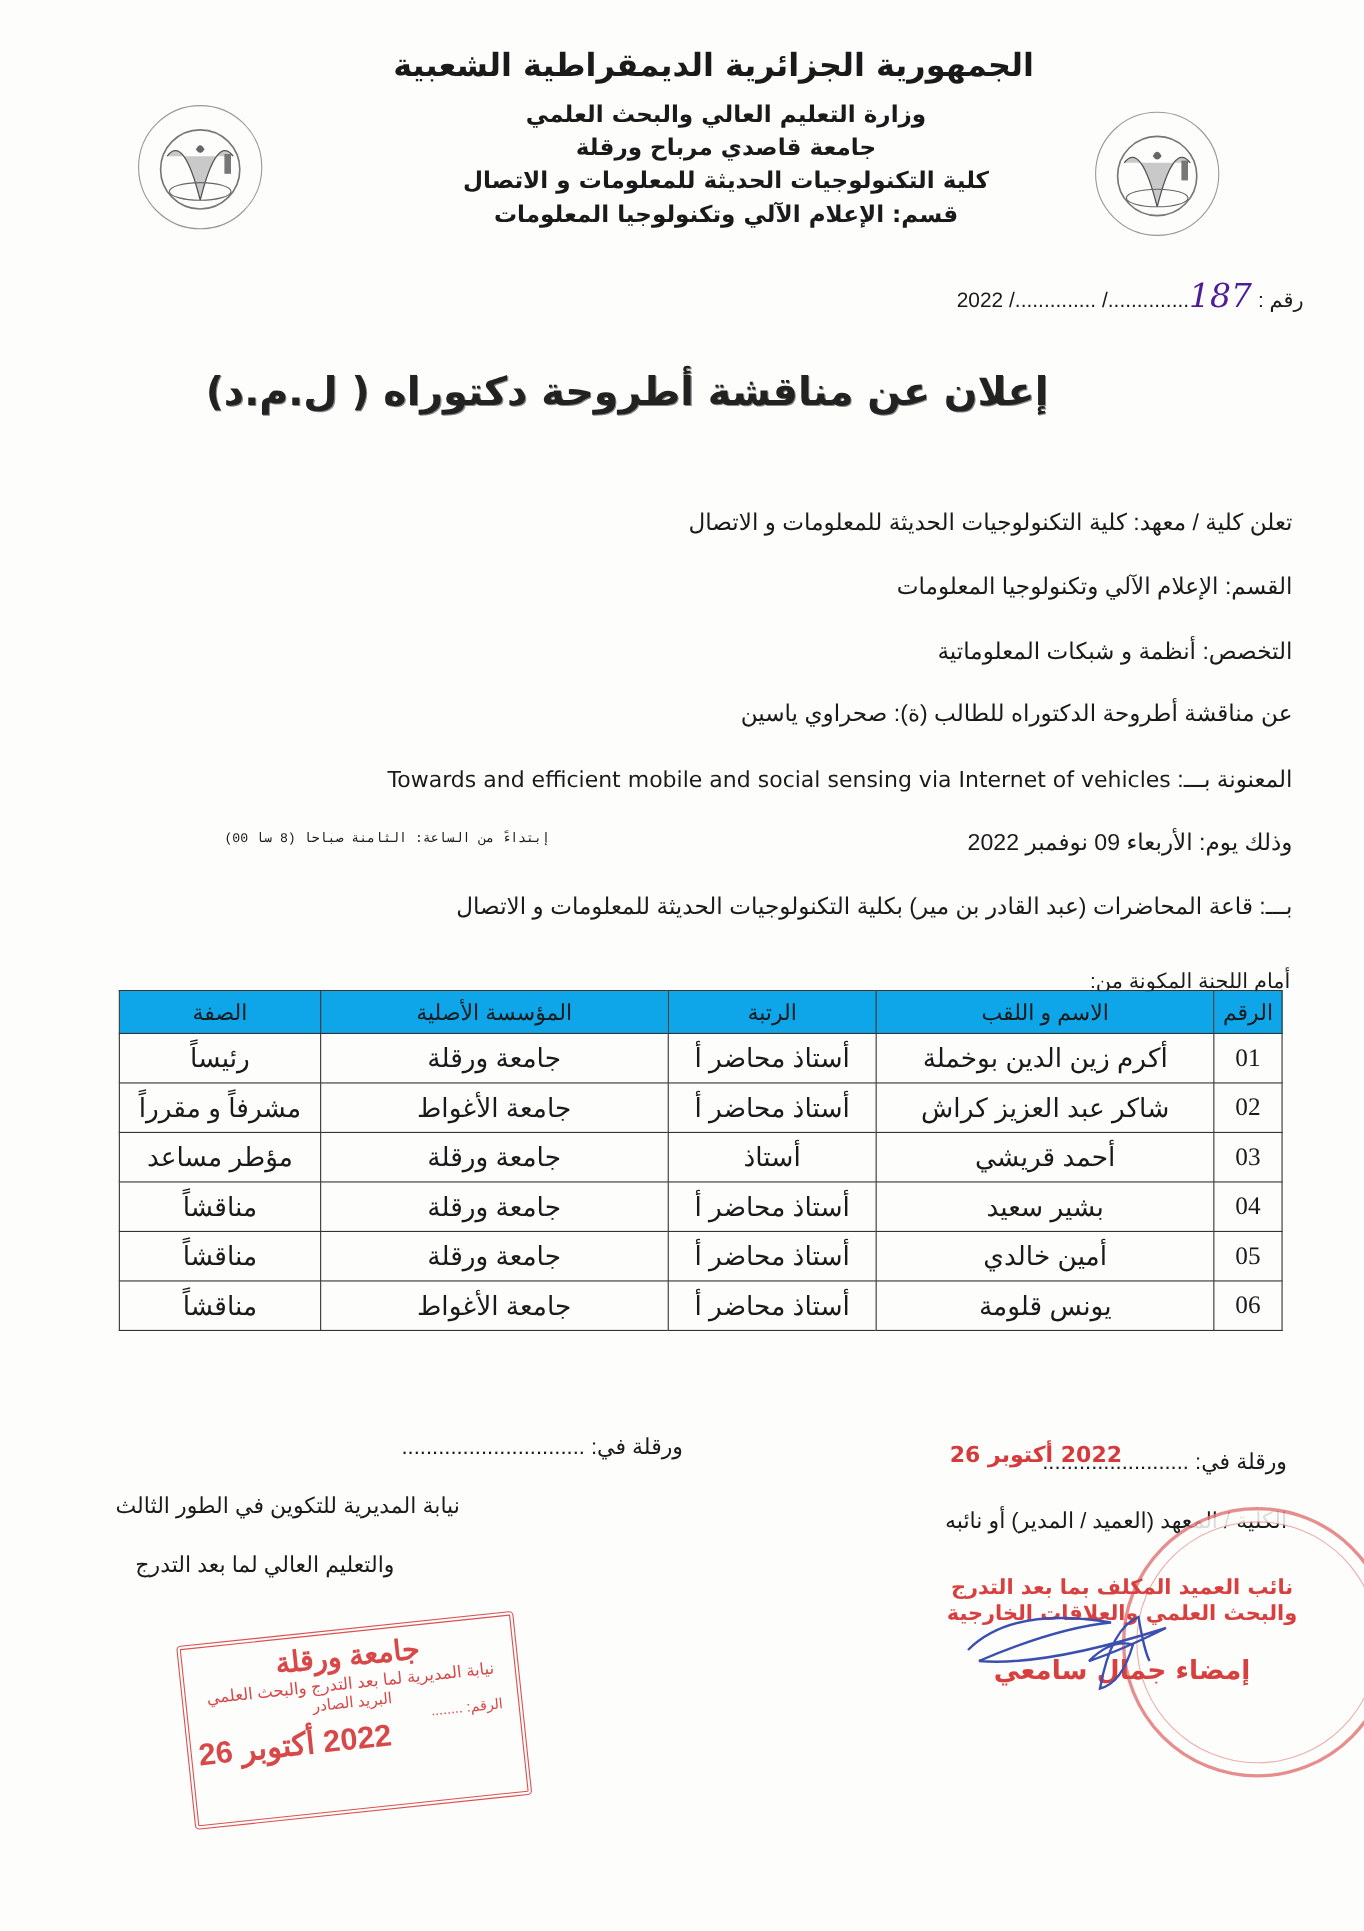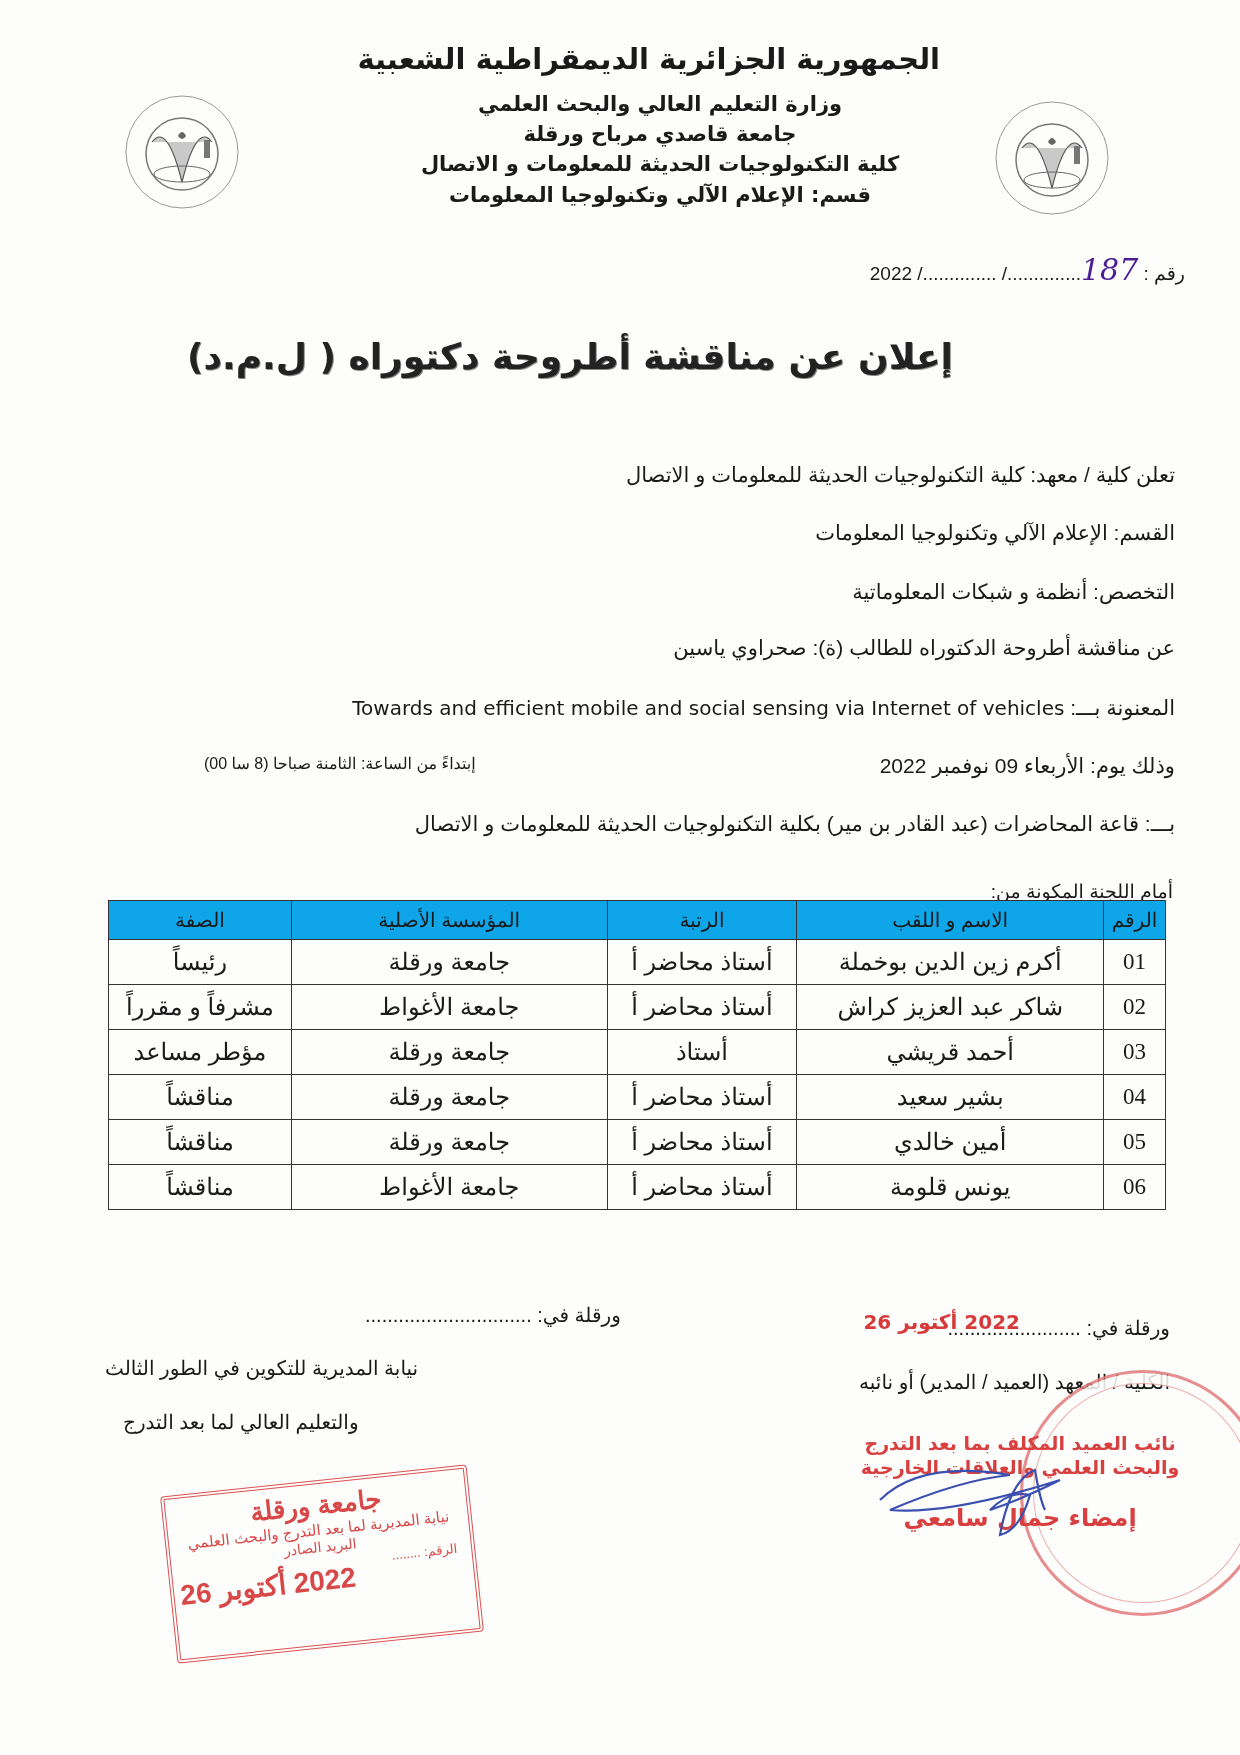--- a/index.html
+++ b/index.html
@@ -23,21 +23,21 @@
   .ref { top:252px; right:55px; font-family:"Liberation Sans", sans-serif; font-size:19px; white-space:nowrap; }
   .ref .hand { color:#4c1d95; font-size:30px; font-style:italic; font-family:"DejaVu Serif", serif; }
 
   .title { top:336px; left:0; width:1140px; text-align:center; font-size:36px; font-weight:bold; color:#222;
            text-shadow:1px 1px 0 #888; }
 
   .line { right:65px; font-family:"Liberation Sans", sans-serif; font-size:21px; white-space:nowrap; }
   .l1 { top:463px; } .l2 { top:521px;margin-left:27px; } .l3 { top:580px; } .l4 { top:636px; }
   .l5 { top:696px;text-align:right; } .l6 { top:754px; } .l7 { top:812px; }
   .en { font-family:"DejaVu Sans", sans-serif; font-size:20px; direction:ltr; unicode-bidi:embed; }
-  .l6b { top:754px; left:204px; font-family:Liberation Sans, sans-serif; font-size:16px; white-space:nowrap; }
+  .l6b { top:754px; left:204px; font-family:Liberation Mono, monospace; font-size:12px; white-space:nowrap; }
 
   .comm-label { top:880px; right:67px; font-family:"Liberation Sans", sans-serif; font-size:19px; }
 
   table.jury { position:absolute; top:900px; left:108px; width:1058px; border-collapse:collapse;
                direction:rtl; font-family:"Liberation Serif", serif; font-size:21px; }
   table.jury th, table.jury td { border:1.5px solid #333; text-align:center; height:44px; padding:0 6px; }
   table.jury th { background:#0ea5e9; font-family:"Liberation Sans", sans-serif; font-weight:normal; height:38px; font-size:20px; }
   table.jury td.num { font-size:23px; }
   table.jury td.txt { font-family:"Liberation Sans", sans-serif; font-size:24px;margin-top:36px; }
 

